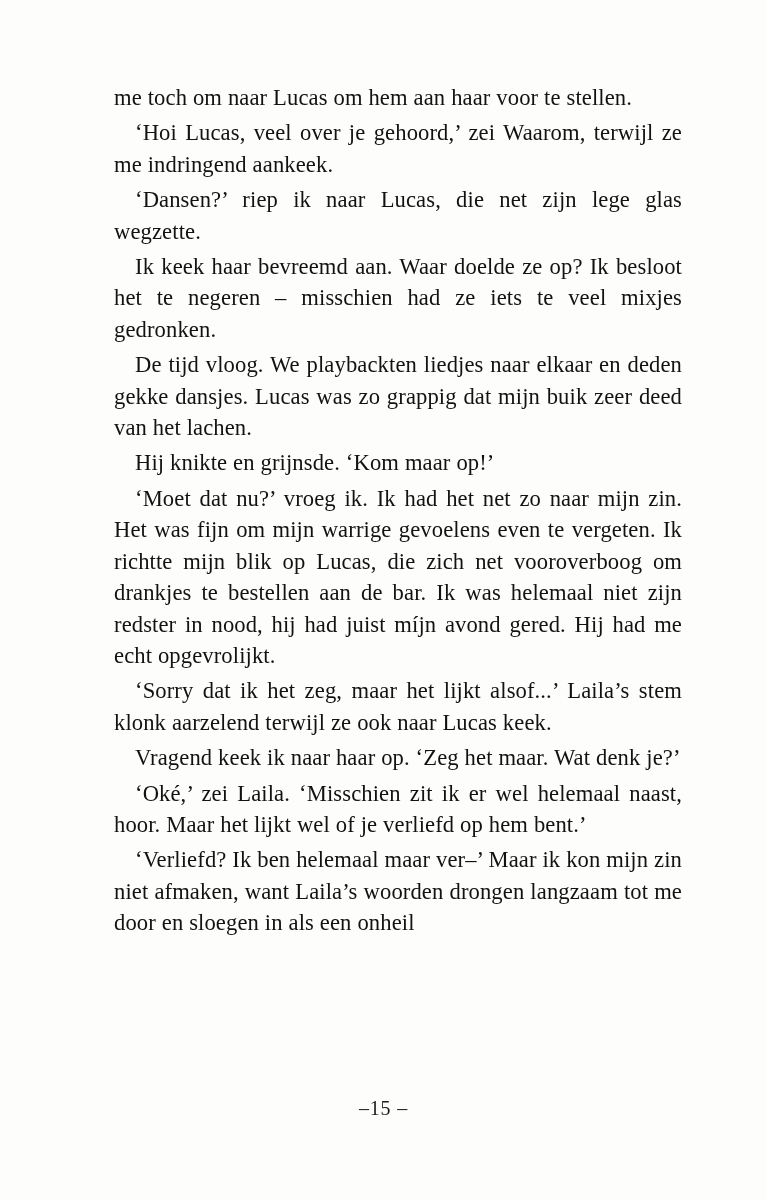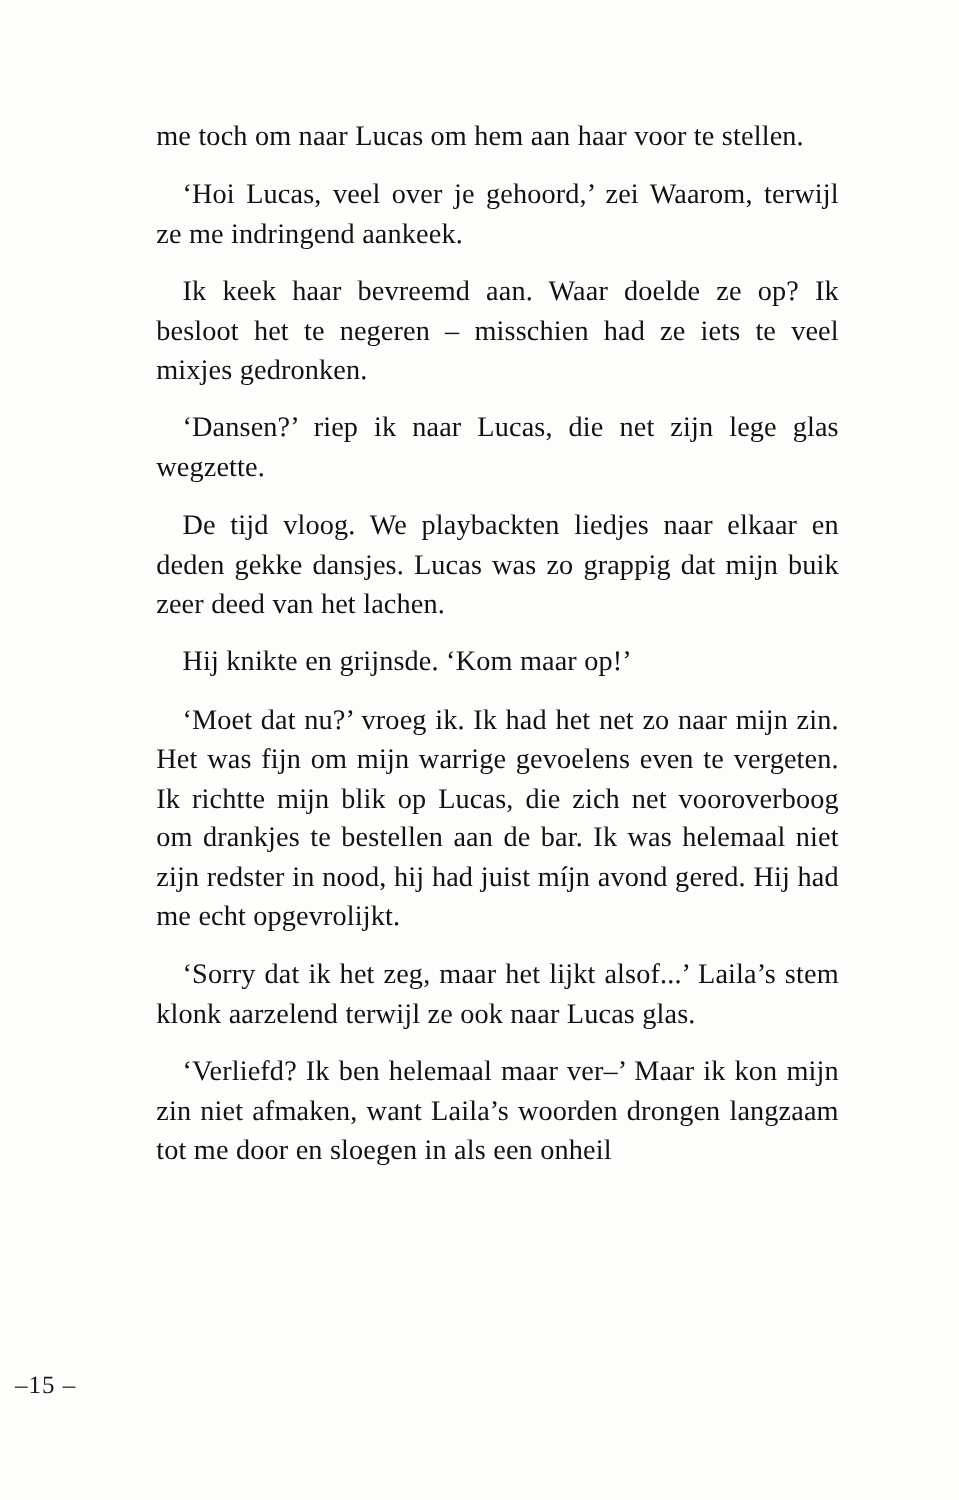--- a/index.html
+++ b/index.html
@@ -25,62 +25,65 @@
   }
 
   .text-block {
     position: absolute;
     left: 110px;
     top: 78px;
     width: 576px;
   }
 
   .para {
-    margin: 15px;
+    margin: 4px;
     font-size: 22.6px;
     line-height: 31.4px;
     text-align: justify;
     text-justify: inter-word;
     -webkit-hyphens: none;
     hyphens: none;
     letter-spacing: 0.005em;
     word-spacing: 0.005em;
   }
 
   
   .para.continuation {
     text-indent: 0;
   }
   .para.indent {
     text-indent: 21px;
   }
 
   .folio {
     position: absolute;
-    left: 12px;
+    left: 0;
     right: 0;
     top: 1096px;
+    text-align: center;
     font-size: 20px;
     line-height: 24px;
     letter-spacing: 0.04em;
     color: #1a1a1a;
   }
 </style>
 </head>
 <body>
 
 <div class="page">
 
   <div class="text-block">
       <p class="para continuation">me toch om naar Lucas om hem aan haar voor te stel­len.</p>
       <p class="para indent">‘Hoi Lucas, veel over je gehoord,’ zei Waarom, terwijl ze me indringend aankeek.</p>
+      <p class="para indent">‘Dansen?’ riep ik naar Lucas, die net zijn lege glas wegzette.</p>
       <p class="para indent">Ik keek haar bevreemd aan. Waar doelde ze op? Ik besloot het te negeren – misschien had ze iets te veel mixjes gedronken.</p>
-      <p class="para indent">‘Dansen?’ riep ik naar Lucas, die net zijn lege glas wegzette.</p>
       <p class="para indent">De tijd vloog. We playbackten liedjes naar elkaar en deden gekke dansjes. Lucas was zo grappig dat mijn buik zeer deed van het lachen.</p>
       <p class="para indent">Hij knikte en grijnsde. ‘Kom maar op!’</p>
       <p class="para indent">‘Moet dat nu?’ vroeg ik. Ik had het net zo naar mijn zin. Het was fijn om mijn warrige gevoelens even te vergeten. Ik richtte mijn blik op Lucas, die zich net vooroverboog om drankjes te bestellen aan de bar. Ik was helemaal niet zijn redster in nood, hij had juist míjn avond gered. Hij had me echt opgevrolijkt.</p>
-      <p class="para indent">‘Sorry dat ik het zeg, maar het lijkt alsof...’ Laila’s stem klonk aarzelend terwijl ze ook naar Lucas glas.</p>
+      <p class="para indent">‘Sorry dat ik het zeg, maar het lijkt alsof...’ Laila’s stem klonk aarzelend terwijl ze ook naar Lucas keek.</p>
+      <p class="para indent">Vragend keek ik naar haar op. ‘Zeg het maar. Wat denk je?’</p>
+      <p class="para indent">‘Oké,’ zei Laila. ‘Misschien zit ik er wel helemaal naast, hoor. Maar het lijkt wel of je verliefd op hem bent.’</p>
       <p class="para indent">‘Verliefd? Ik ben helemaal maar ver–’ Maar ik kon mijn zin niet afmaken, want Laila’s woorden drongen langzaam tot me door en sloegen in als een onheil­</p>
     </div>
 
   <div class="folio">–15 –</div>
 
 </div>
 
 </body></html>

